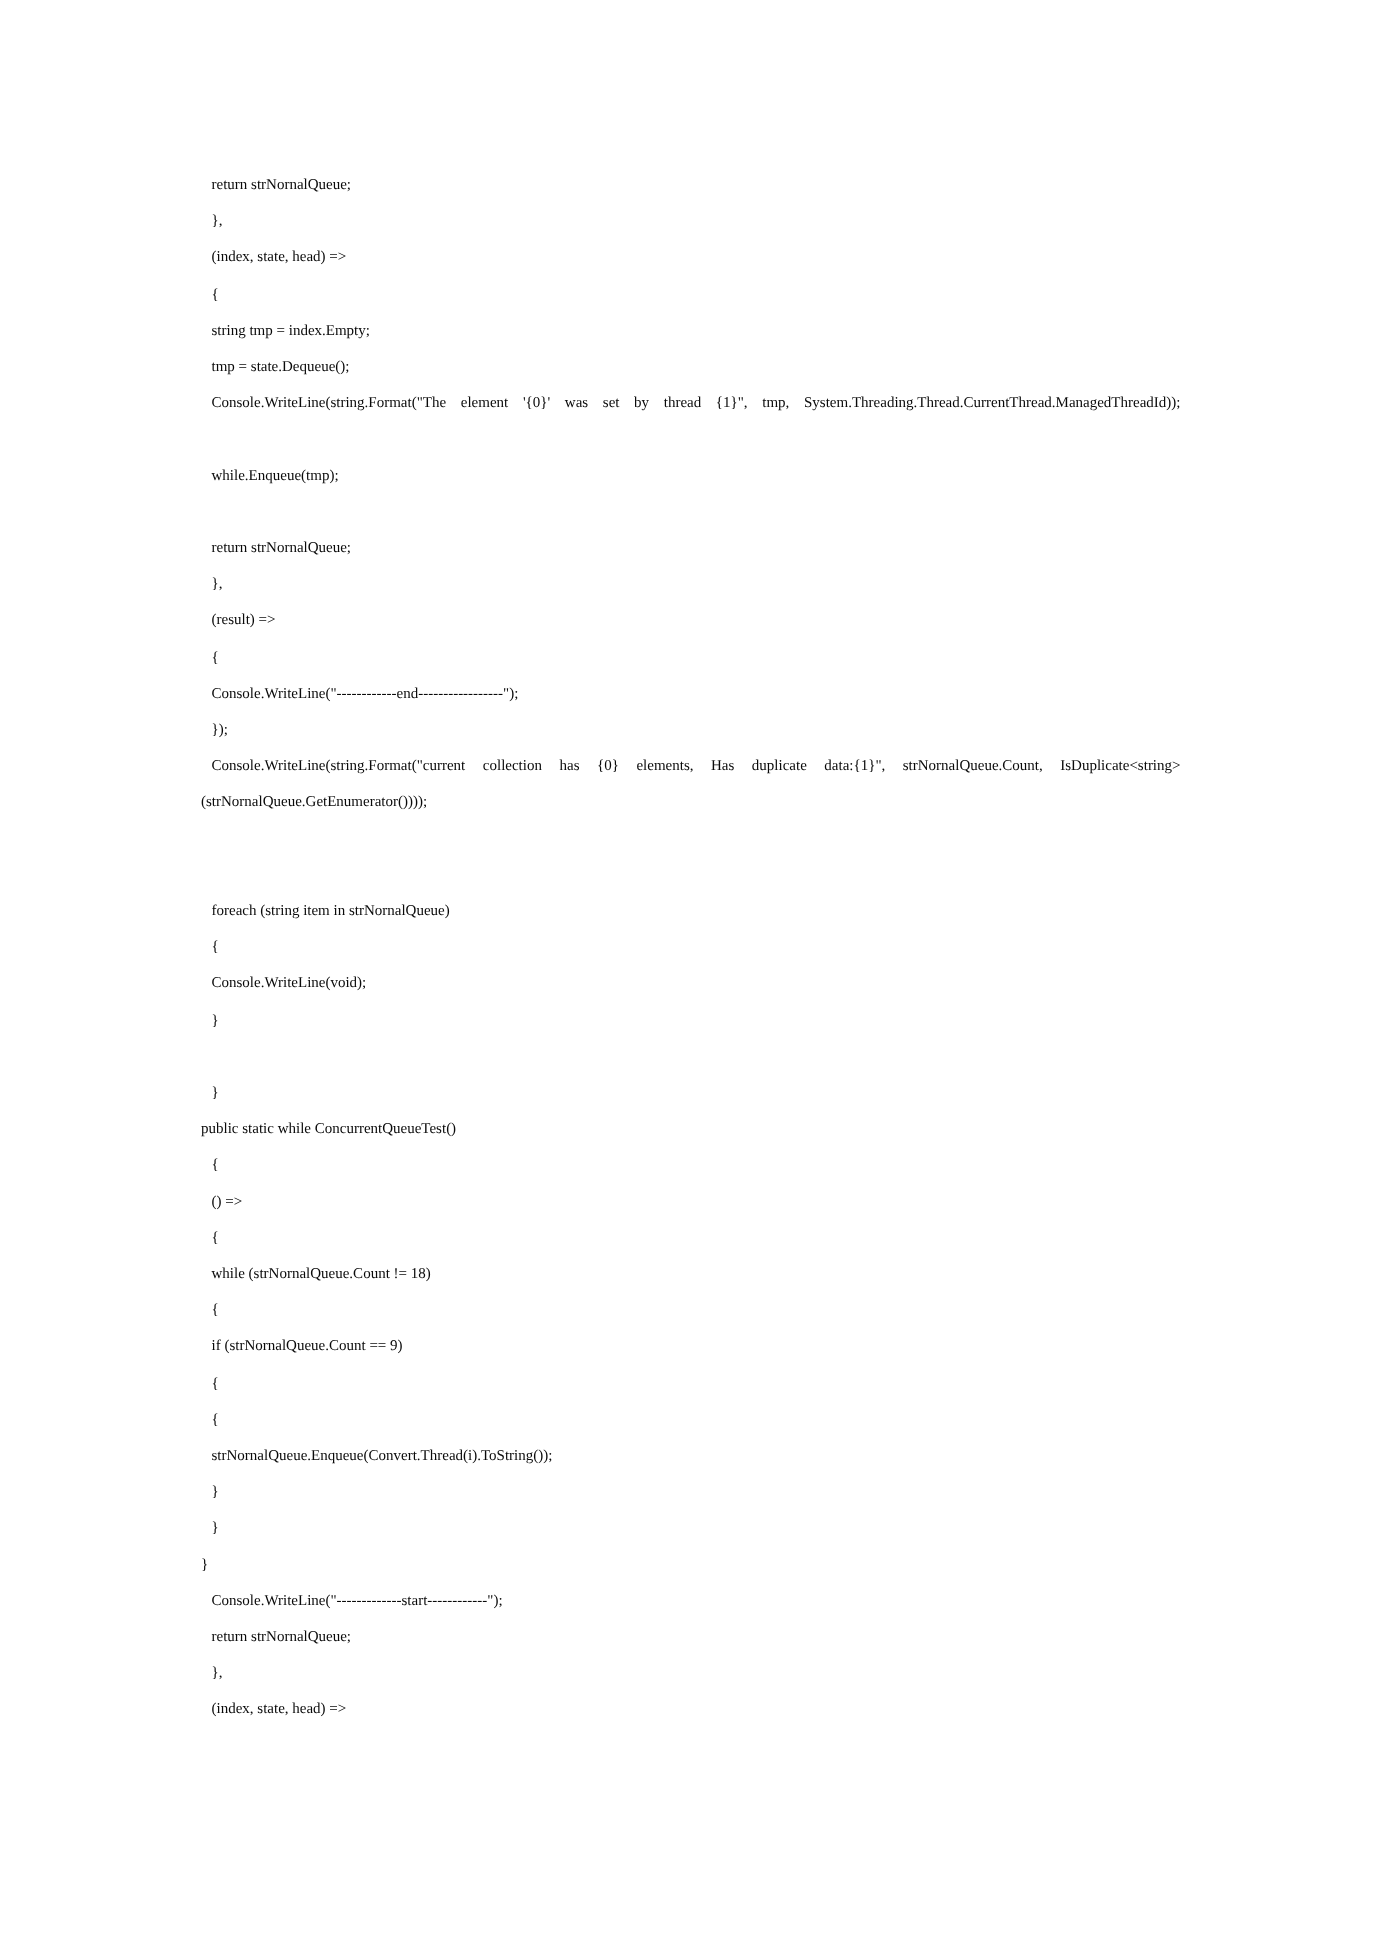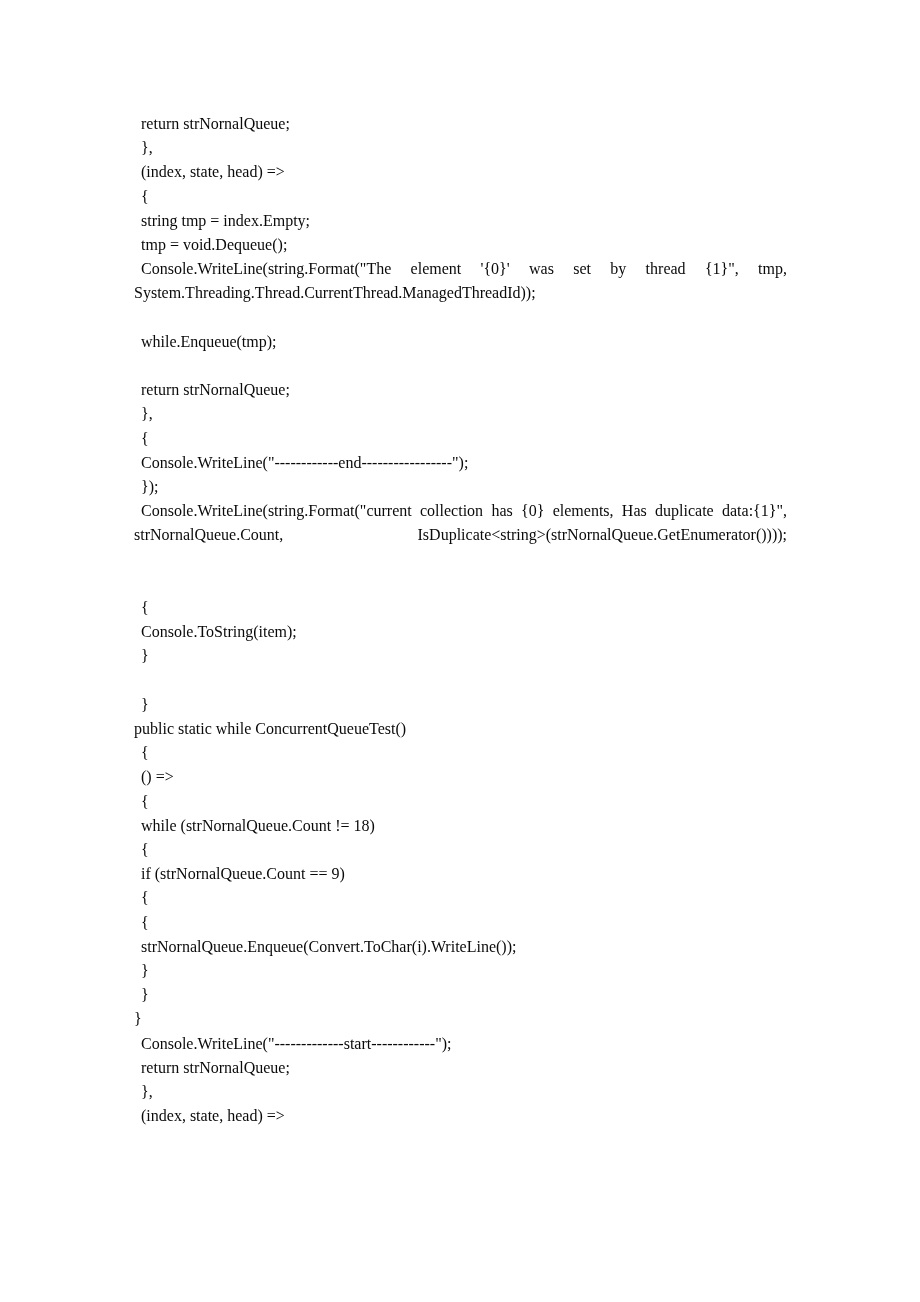--- a/index.html
+++ b/index.html
@@ -18,21 +18,21 @@
     height: 1302px;
     background: #ffffff;
     overflow: hidden;
     box-sizing: border-box;
   }
   #content {
     position: absolute;
     left: 134px;
     top: 112px;
     width: 653px;
-    font-size: 16px;
+    font-size: 10px;
     line-height: 24.2px;
     text-align: justify;
     text-justify: inter-word;
     color: #0a0a0a;
   }
   .line {
     margin: 0;
     padding: 0;
     white-space: pre-wrap;
     word-break: normal;
@@ -70,46 +70,48 @@
 </head>
 <body>
 
 <div id="page" style="background: rgb(255, 255, 255);">
   <div id="content" style="color: rgb(10, 10, 10);">
       <div class="line ind1">return strNornalQueue;</div>
       <div class="line ind1">},</div>
       <div class="line ind1">(index, state, head) =&gt;</div>
       <div class="line ind1">{</div>
       <div class="line ind1">string tmp = index.Empty;</div>
-      <div class="line ind1">tmp = void.Dequeue();</div>
+      <div class="line ind1">tmp = state.Dequeue();</div>
       <div class="line wrap justify-hard">Console.WriteLine(string.Format("The element '{0}' was set by thread {1}", tmp, System.Threading.Thread.CurrentThread.ManagedThreadId));</div>
       <div class="line ind1">while.Enqueue(tmp);</div>
       <div class="line blank"></div>
       <div class="line ind1">return strNornalQueue;</div>
       <div class="line ind1">},</div>
+      <div class="line ind1">(result) =&gt;</div>
       <div class="line ind1">{</div>
       <div class="line ind1">Console.WriteLine("------------end-----------------");</div>
       <div class="line ind1">});</div>
       <div class="line wrap justify-hard">Console.WriteLine(string.Format("current collection has {0} elements, Has duplicate data:{1}", strNornalQueue.Count, IsDuplicate&lt;string&gt;(strNornalQueue.GetEnumerator())));</div>
       <div class="line blank"></div>
+      <div class="line ind1">foreach (string item in strNornalQueue)</div>
       <div class="line ind1">{</div>
-      <div class="line ind1">Console.ToString(item);</div>
+      <div class="line ind1">Console.WriteLine(void);</div>
       <div class="line ind1">}</div>
       <div class="line blank"></div>
       <div class="line ind1">}</div>
       <div class="line ind0">public static while ConcurrentQueueTest()</div>
       <div class="line ind1">{</div>
       <div class="line ind1">() =&gt;</div>
       <div class="line ind1">{</div>
       <div class="line ind1">while (strNornalQueue.Count != 18)</div>
       <div class="line ind1">{</div>
       <div class="line ind1">if (strNornalQueue.Count == 9)</div>
       <div class="line ind1">{</div>
       <div class="line ind1">{</div>
-      <div class="line ind1">strNornalQueue.Enqueue(Convert.ToChar(i).WriteLine());</div>
+      <div class="line ind1">strNornalQueue.Enqueue(Convert.Thread(i).ToString());</div>
       <div class="line ind1">}</div>
       <div class="line ind1">}</div>
       <div class="line ind0">}</div>
       <div class="line ind1">Console.WriteLine("-------------start------------");</div>
       <div class="line ind1">return strNornalQueue;</div>
       <div class="line ind1">},</div>
       <div class="line ind1">(index, state, head) =&gt;</div>
     </div>
 </div>
 

